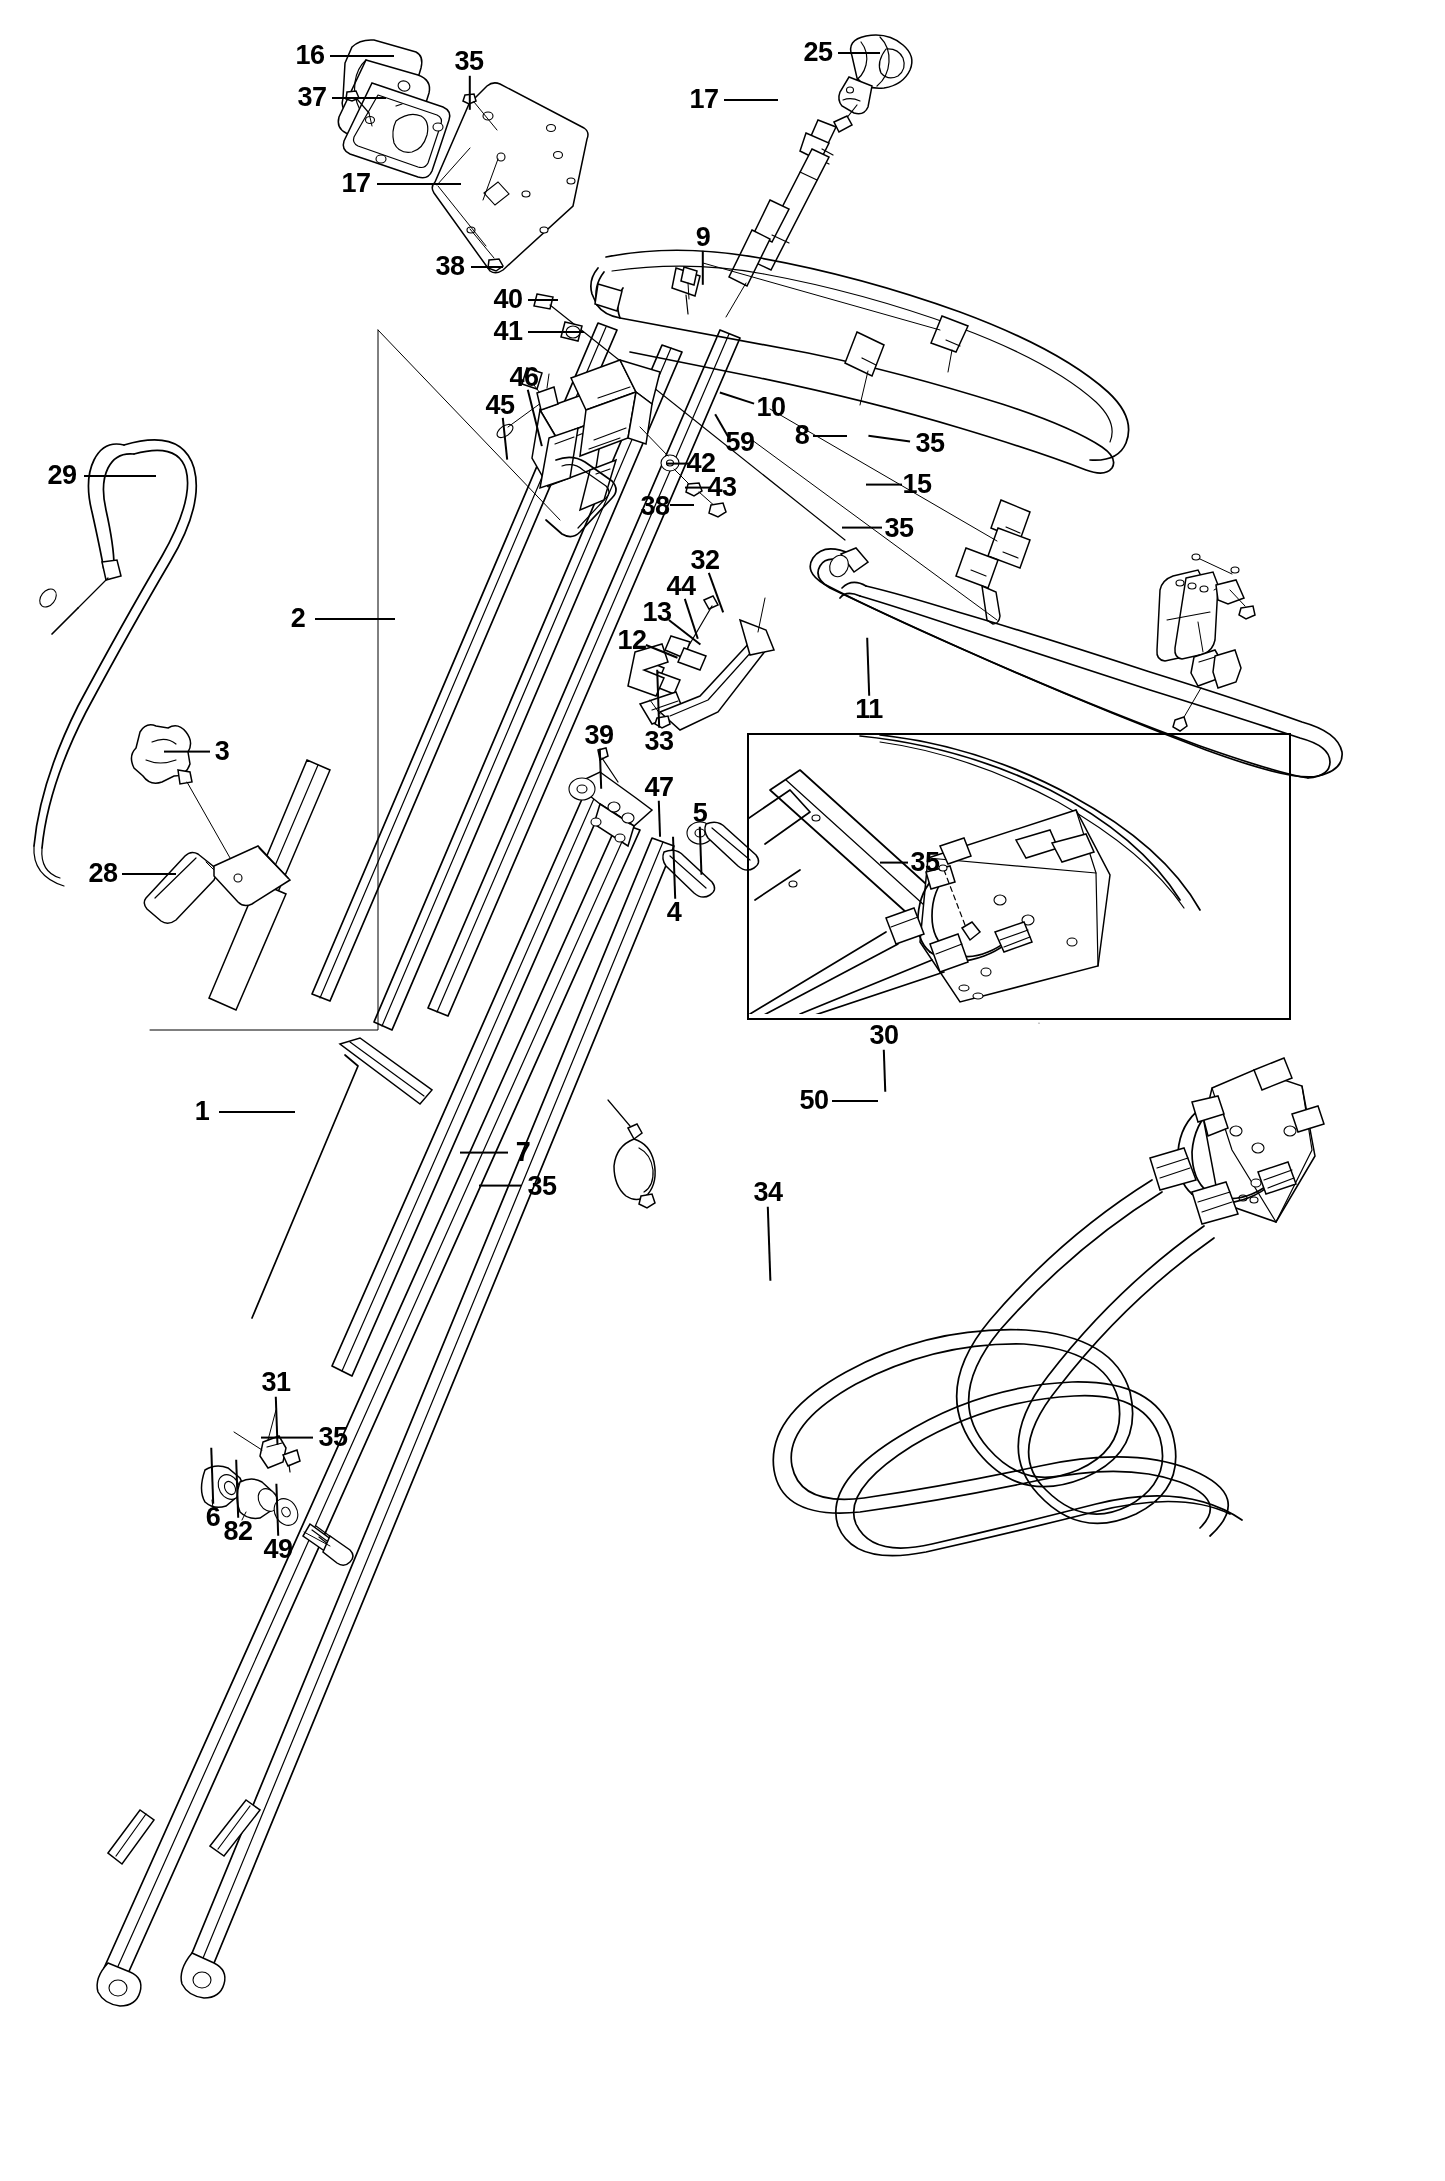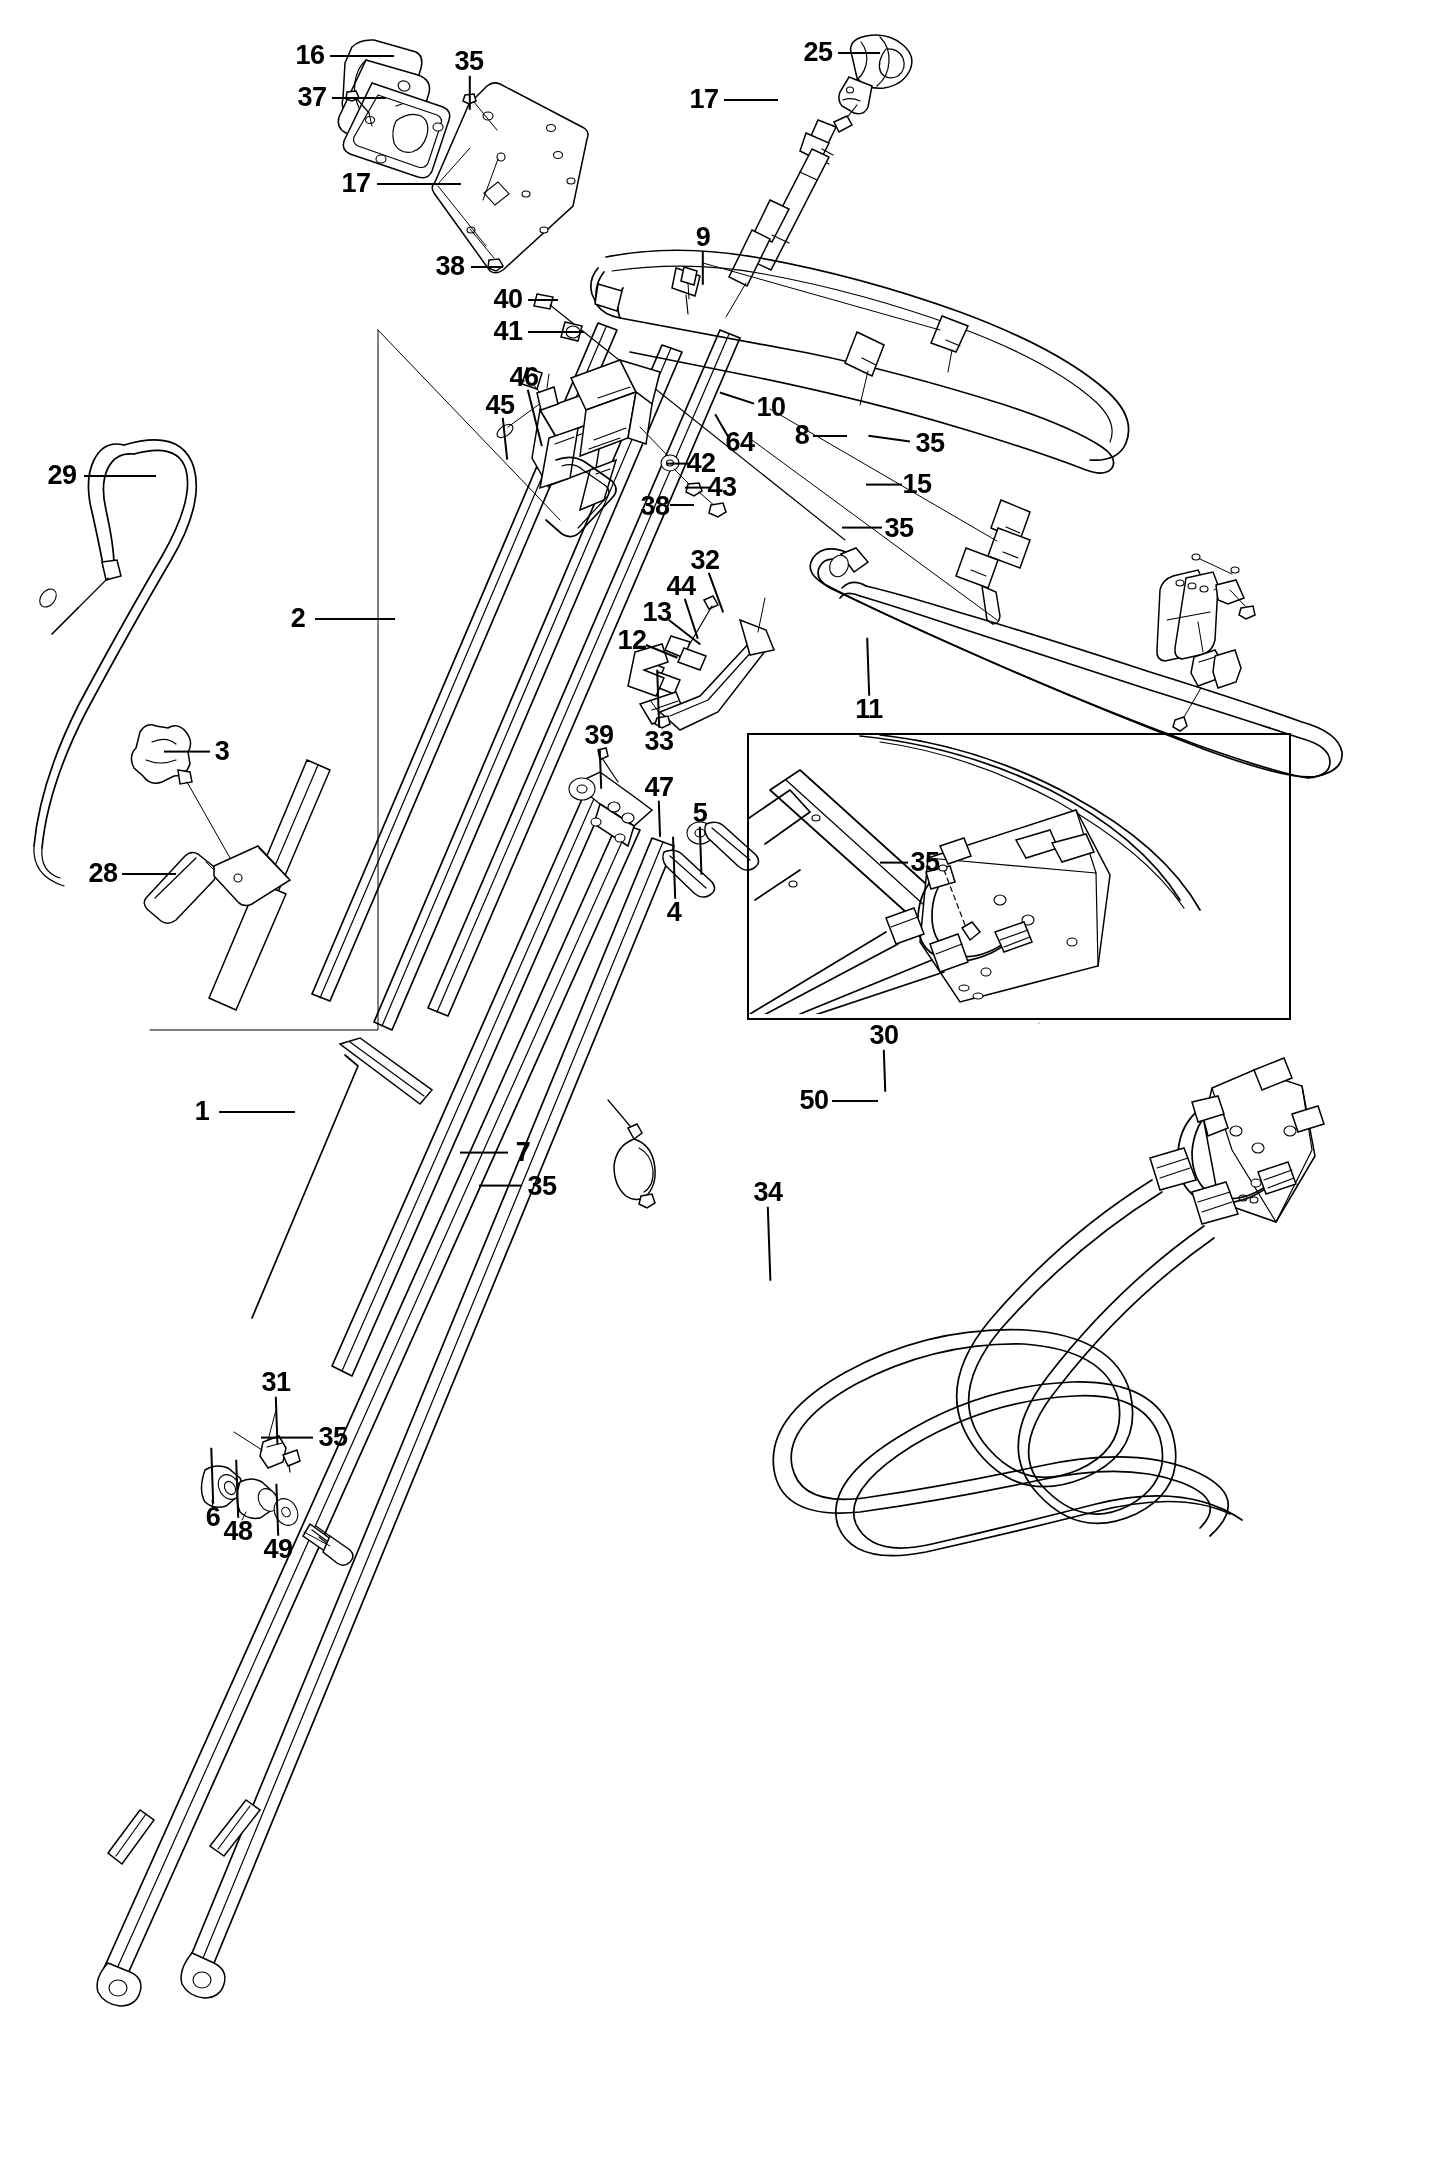--- a/index.html
+++ b/index.html
@@ -568,21 +568,21 @@
       <div class="callout" style="left: 524px; top: 377px;">46</div>
       <div class="leader" style="left: 503px; top: 417px; width: 42px; transform: rotate(84deg);"></div>
       <div class="callout" style="left: 500px; top: 405px;">45</div>
       <div class="leader" style="left: 754px; top: 403px; width: 36px; transform: rotate(198deg);"></div>
       <div class="callout" style="left: 771px; top: 407px;">10</div>
       <div class="leader" style="left: 813px; top: 435px; width: 34px; transform: rotate(0deg);"></div>
       <div class="callout" style="left: 802px; top: 435px;">8</div>
       <div class="leader" style="left: 910px; top: 441px; width: 42px; transform: rotate(188deg);"></div>
       <div class="callout" style="left: 930px; top: 443px;">35</div>
       <div class="leader" style="left: 728px; top: 436px; width: 26px; transform: rotate(240deg);"></div>
-      <div class="callout" style="left: 740px; top: 442px;">64</div>
+      <div class="callout" style="left: 740px; top: 442px;">59</div>
       <div class="leader" style="left: 690px; top: 463px; width: 24px; transform: rotate(180deg);"></div>
       <div class="callout" style="left: 701px; top: 463px;">42</div>
       <div class="leader" style="left: 710px; top: 487px; width: 25px; transform: rotate(180deg);"></div>
       <div class="callout" style="left: 722px; top: 487px;">43</div>
       <div class="leader" style="left: 902px; top: 484px; width: 36px; transform: rotate(180deg);"></div>
       <div class="callout" style="left: 917px; top: 484px;">15</div>
       <div class="leader" style="left: 670px; top: 504px; width: 24px; transform: rotate(0deg);"></div>
       <div class="callout" style="left: 655px; top: 506px;">38</div>
       <div class="leader" style="left: 882px; top: 527px; width: 40px; transform: rotate(180deg);"></div>
       <div class="callout" style="left: 899px; top: 528px;">35</div>
@@ -628,18 +628,18 @@
       <div class="callout" style="left: 814px; top: 1100px;">50</div>
       <div class="leader" style="left: 768px; top: 1206px; width: 74px; transform: rotate(88deg);"></div>
       <div class="callout" style="left: 768px; top: 1192px;">34</div>
       <div class="leader" style="left: 276px; top: 1396px; width: 48px; transform: rotate(88deg);"></div>
       <div class="callout" style="left: 276px; top: 1382px;">31</div>
       <div class="leader" style="left: 313px; top: 1437px; width: 52px; transform: rotate(180deg);"></div>
       <div class="callout" style="left: 333px; top: 1437px;">35</div>
       <div class="leader" style="left: 213px; top: 1503px; width: 56px; transform: rotate(268deg);"></div>
       <div class="callout" style="left: 213px; top: 1517px;">6</div>
       <div class="leader" style="left: 238px; top: 1517px; width: 58px; transform: rotate(268deg);"></div>
-      <div class="callout" style="left: 238px; top: 1531px;">48</div>
+      <div class="callout" style="left: 238px; top: 1531px;">82</div>
       <div class="leader" style="left: 278px; top: 1535px; width: 52px; transform: rotate(268deg);"></div>
       <div class="callout" style="left: 278px; top: 1549px;">49</div>
     </div>
 
 </div>
 
 </body></html>

